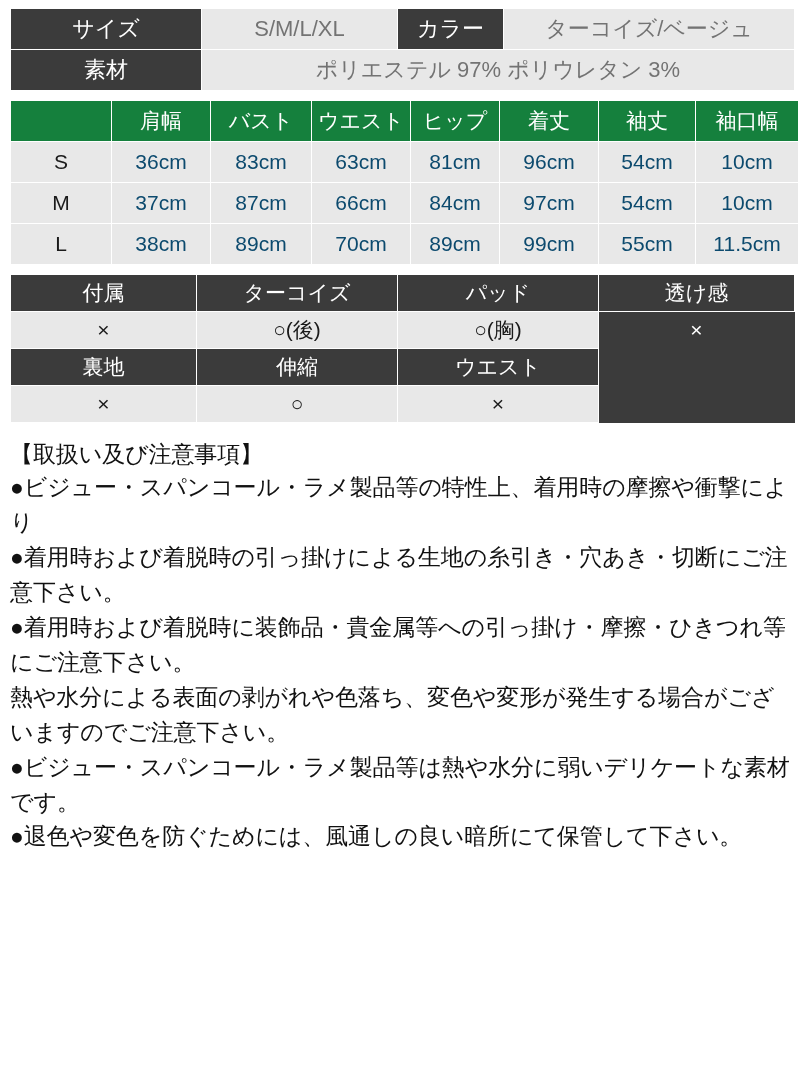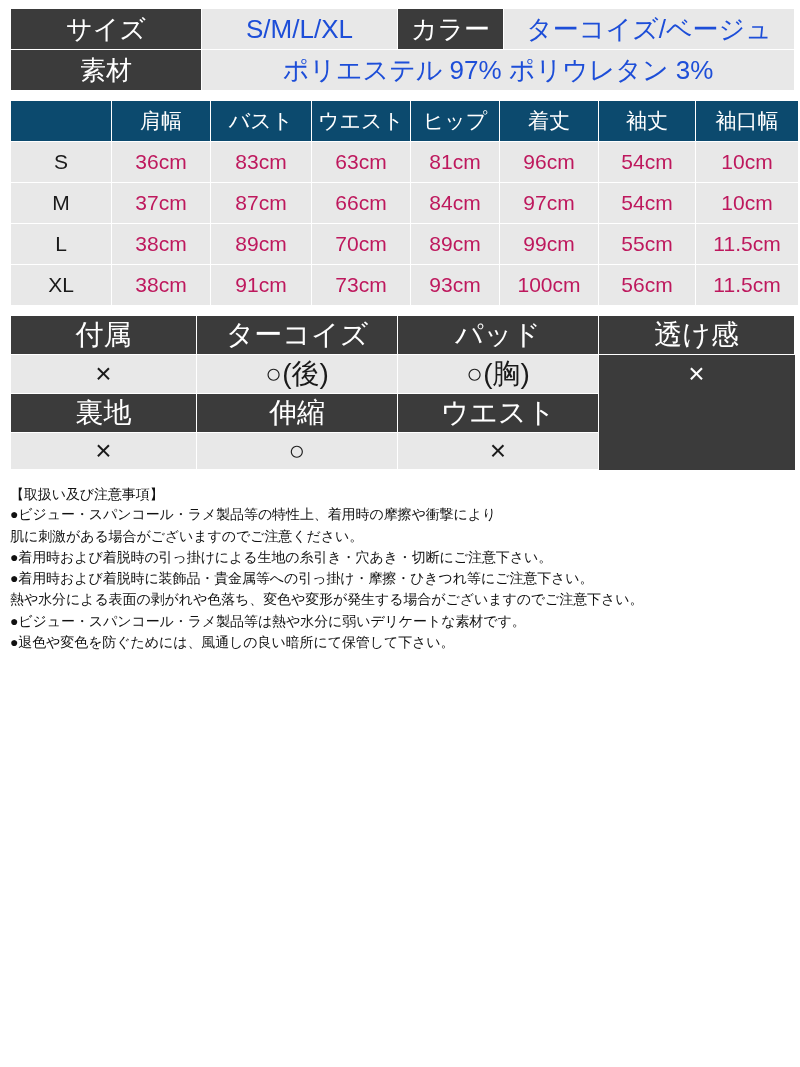--- a/index.html
+++ b/index.html
@@ -32,56 +32,56 @@
     padding: 0;
     text-align: center;
     vertical-align: middle;
     font-weight: normal;
   }
 
   
   .spec-table { margin-top: 8px; }
   .spec-table td {
     height: 40px;
-    font-size: 26px;
+    font-size: 22px;
   }
   .cell-dark {
     background: #3b3b3b;
     color: #ffffff;
   }
   .cell-light {
     background: #e8e8e8;
-    color: #1d4ed8;
+    color: #737373;
   }
 
   
   .size-table { margin-top: 9px; }
   .size-table td {
     height: 40px;
     font-size: 21px;
   }
   .size-table .hdr {
-    background: #0c4a6e;
+    background: #15803d;
     color: #ffffff;
     height: 40px;
   }
   .size-table .rowlbl {
     background: #e8e8e8;
     color: #1a1a1a;
   }
   .size-table .val {
     background: #e8e8e8;
-    color: #be185d;
+    color: #0c4a6e;
   }
 
   
   .attr-table { margin-top: 9px; }
   .attr-table td {
     height: 36px;
-    font-size: 28px;
+    font-size: 21px;
   }
   .attr-table .ahdr {
     background: #3b3b3b;
     color: #ffffff;
   }
   .attr-table .aval {
     background: #e8e8e8;
     color: #1a1a1a;
   }
   .attr-table .ablank {
@@ -89,21 +89,21 @@
     border-color: #3b3b3b;
   }
   .attr-table .avalblank {
     background: #3b3b3b;
     border-color: #3b3b3b;
   }
 
   
   .notes {
     margin: 14px 10px 0 10px;
-    font-size: 14px;
+    font-size: 23px;
     line-height: 1.52;
     color: #111111;
     letter-spacing: -0.1px;
   }
   .notes .note-title {
     display: block;
   }
   .notes .note-line {
     display: block;
     font-family: Liberation Mono, monospace;
@@ -164,30 +164,20 @@
       <tr>
         <td class="rowlbl">L</td>
         <td class="val">38cm</td>
         <td class="val">89cm</td>
         <td class="val">70cm</td>
         <td class="val">89cm</td>
         <td class="val">99cm</td>
         <td class="val">55cm</td>
         <td class="val">11.5cm</td>
       </tr>
-      <tr>
-        <td class="rowlbl">XL</td>
-        <td class="val">38cm</td>
-        <td class="val">91cm</td>
-        <td class="val">73cm</td>
-        <td class="val">93cm</td>
-        <td class="val">100cm</td>
-        <td class="val">56cm</td>
-        <td class="val">11.5cm</td>
-      </tr>
     </tbody>
   </table>
 
   <table class="attr-table">
     <tbody>
       <tr>
         <td class="ahdr" style="width:185px">付属</td>
         <td class="ahdr" style="width:200px">ターコイズ</td>
         <td class="ahdr" style="width:200px">パッド</td>
         <td class="ahdr" style="width:195px">透け感</td>
@@ -209,21 +199,20 @@
         <td class="aval">○</td>
         <td class="aval">×</td>
         <td class="avalblank"></td>
       </tr>
     </tbody>
   </table>
 
   <div class="notes">
     <span class="note-title">【取扱い及び注意事項】</span>
     <span class="note-line">●ビジュー・スパンコール・ラメ製品等の特性上、着用時の摩擦や衝撃により</span>
-    <span class="note-line">肌に刺激がある場合がございますのでご注意ください。</span>
     <span class="note-line">●着用時および着脱時の引っ掛けによる生地の糸引き・穴あき・切断にご注意下さい。</span>
     <span class="note-line">●着用時および着脱時に装飾品・貴金属等への引っ掛け・摩擦・ひきつれ等にご注意下さい。</span>
     <span class="note-line">熱や水分による表面の剥がれや色落ち、変色や変形が発生する場合がございますのでご注意下さい。</span>
     <span class="note-line">●ビジュー・スパンコール・ラメ製品等は熱や水分に弱いデリケートな素材です。</span>
     <span class="note-line">●退色や変色を防ぐためには、風通しの良い暗所にて保管して下さい。</span>
   </div>
 
 </div>
 
 </body></html>

